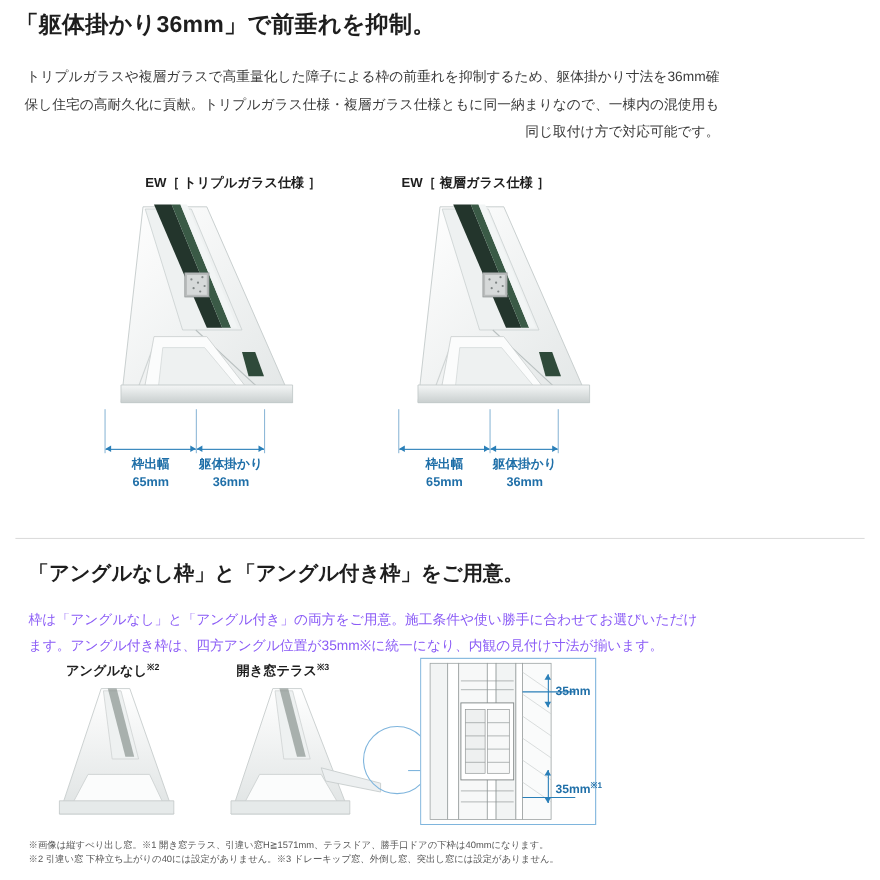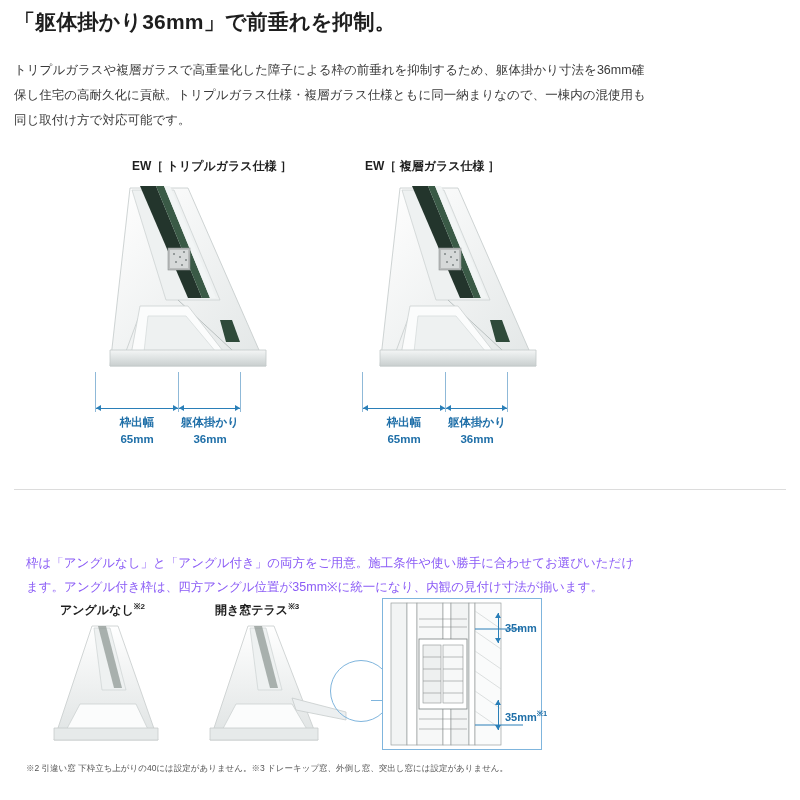--- a/index.html
+++ b/index.html
@@ -13,21 +13,21 @@
   .page { position: relative; width: 800px; height: 800px; overflow: hidden; border-radius: 17px; }
 
   
   .sec1-title {
     position: absolute; left: 14px; top: 8px;
     font-size: 21px; font-weight: bold; letter-spacing: 0.2px;
     color: #1e1e1e; white-space: nowrap;
   }
   .sec1-body {
     position: absolute; left: 14px; top: 58px; width: 640px;
-    font-size: 12.5px; line-height: 2.0; color: #3a3a3a;
+    font-size: 12.5px; line-height: 2.0; color: #3a3a3a; text-align: right;
   }
 
   
   .photo-cap {
     position: absolute; font-size: 12px; font-weight: bold; color: #1e1e1e;
     white-space: nowrap;
   }
   .cap-a { left: 100px; top: 158px; padding-left: 32px; }
   .cap-b { left: 365px; top: 158px; text-align: right; }
 
@@ -224,20 +224,21 @@
     <span>65mm</span>
   </div>
   <div class="dimlabel" style="left:446px; top:414px; width:62px;">
     <span>躯体掛かり</span><br>
     <span>36mm</span>
   </div>
 
 
   <div class="hr" style="top:489px;"></div>
 
+  <div class="sec2-title">「アングルなし枠」と「アングル付き枠」をご用意。</div>
   <div class="sec2-body">枠は「アングルなし」と「アングル付き」の両方をご用意。施工条件や使い勝手に合わせてお選びいただけます。アングル付き枠は、四方アングル位置が35mm※に統一になり、内観の見付け寸法が揃います。</div>
 
   <div class="sub-cap cap-c">
     <span>アングルなし</span><sup>※2</sup>
   </div>
   <div class="sub-cap cap-d">
     <span>開き窓テラス</span><sup>※3</sup>
   </div>
 
   <div class="photo" style="left:40px; top:620px; width:150px; height:125px;">
@@ -327,16 +328,17 @@
   <div class="blue-dim" style="left:505px; top:620px;">
     <span>35mm</span><sup></sup>
   </div>
 
   <div class="vline" style="left:498px; top:700px; height:30px;"></div>
   <div class="blue-dim" style="left:505px; top:708px;">
     <span>35mm</span><sup>※1</sup>
   </div>
 
   <div class="note2">
+    <span class="l">※画像は縦すべり出し窓。※1 開き窓テラス、引違い窓H≧1571mm、テラスドア、勝手口ドアの下枠は40mmになります。</span>
     <span class="l">※2 引違い窓 下枠立ち上がりの40には設定がありません。※3 ドレーキップ窓、外倒し窓、突出し窓には設定がありません。</span>
   </div>
 
 </div>
 
 </body></html>

